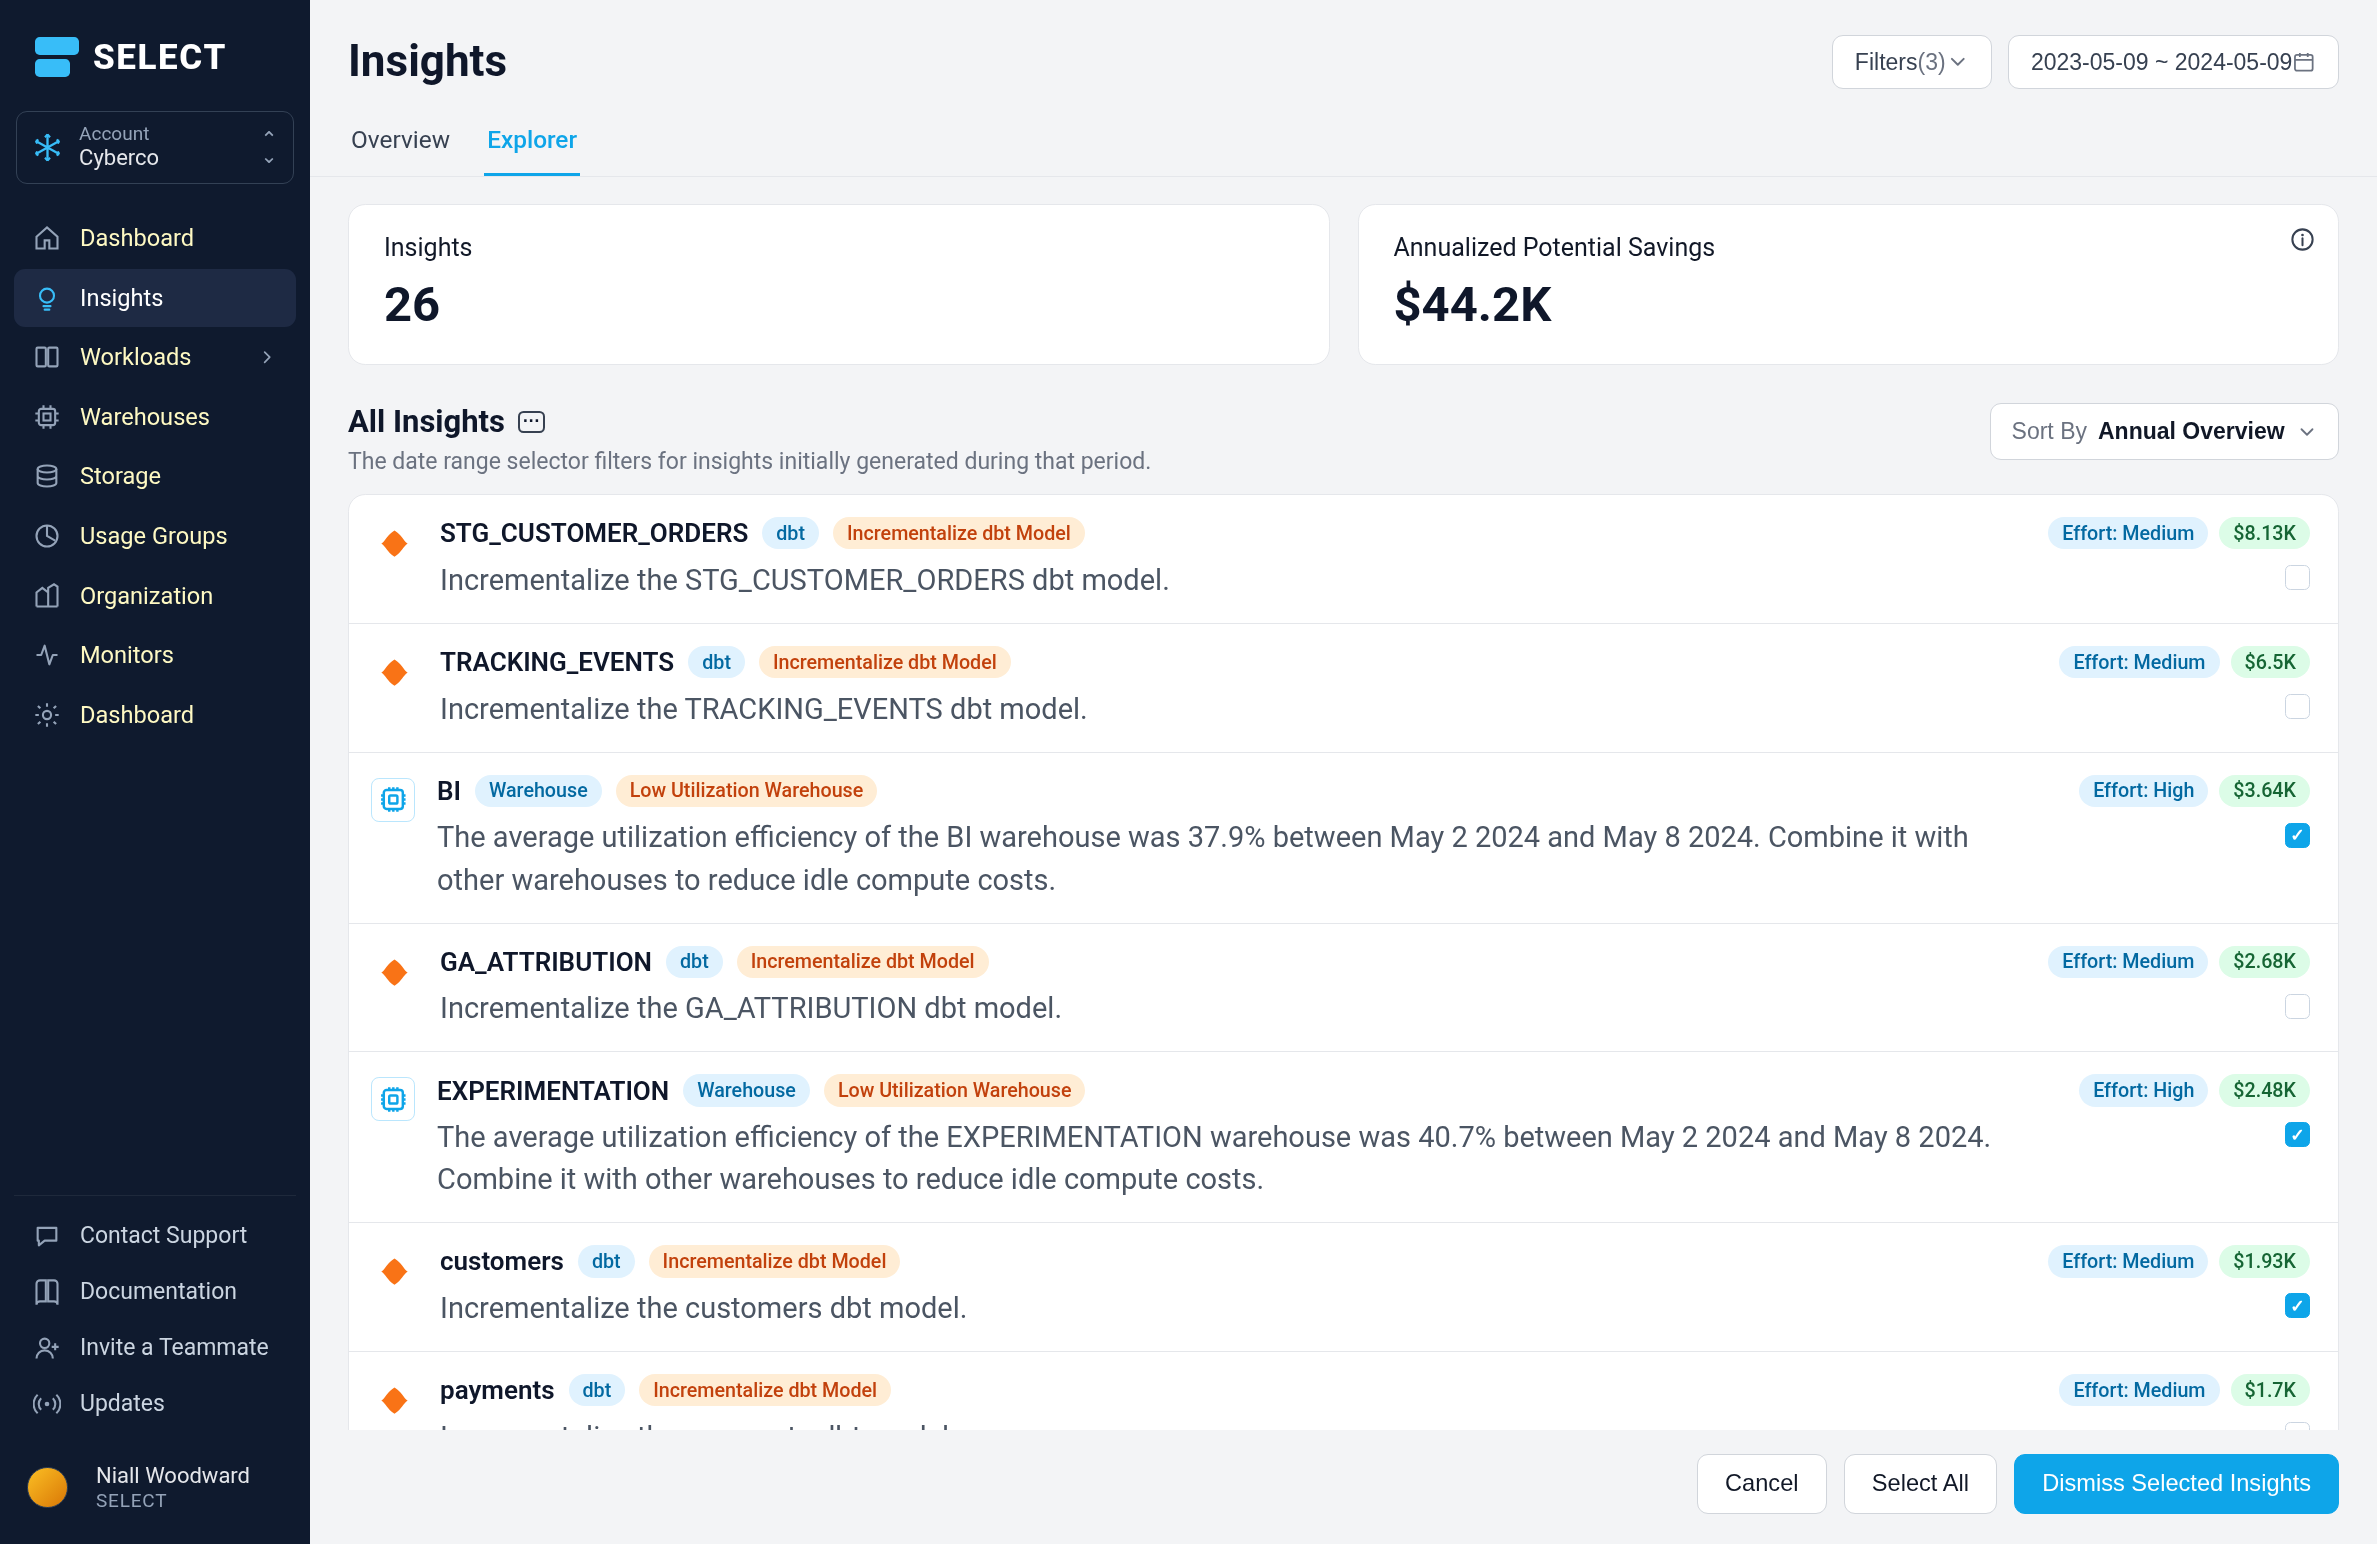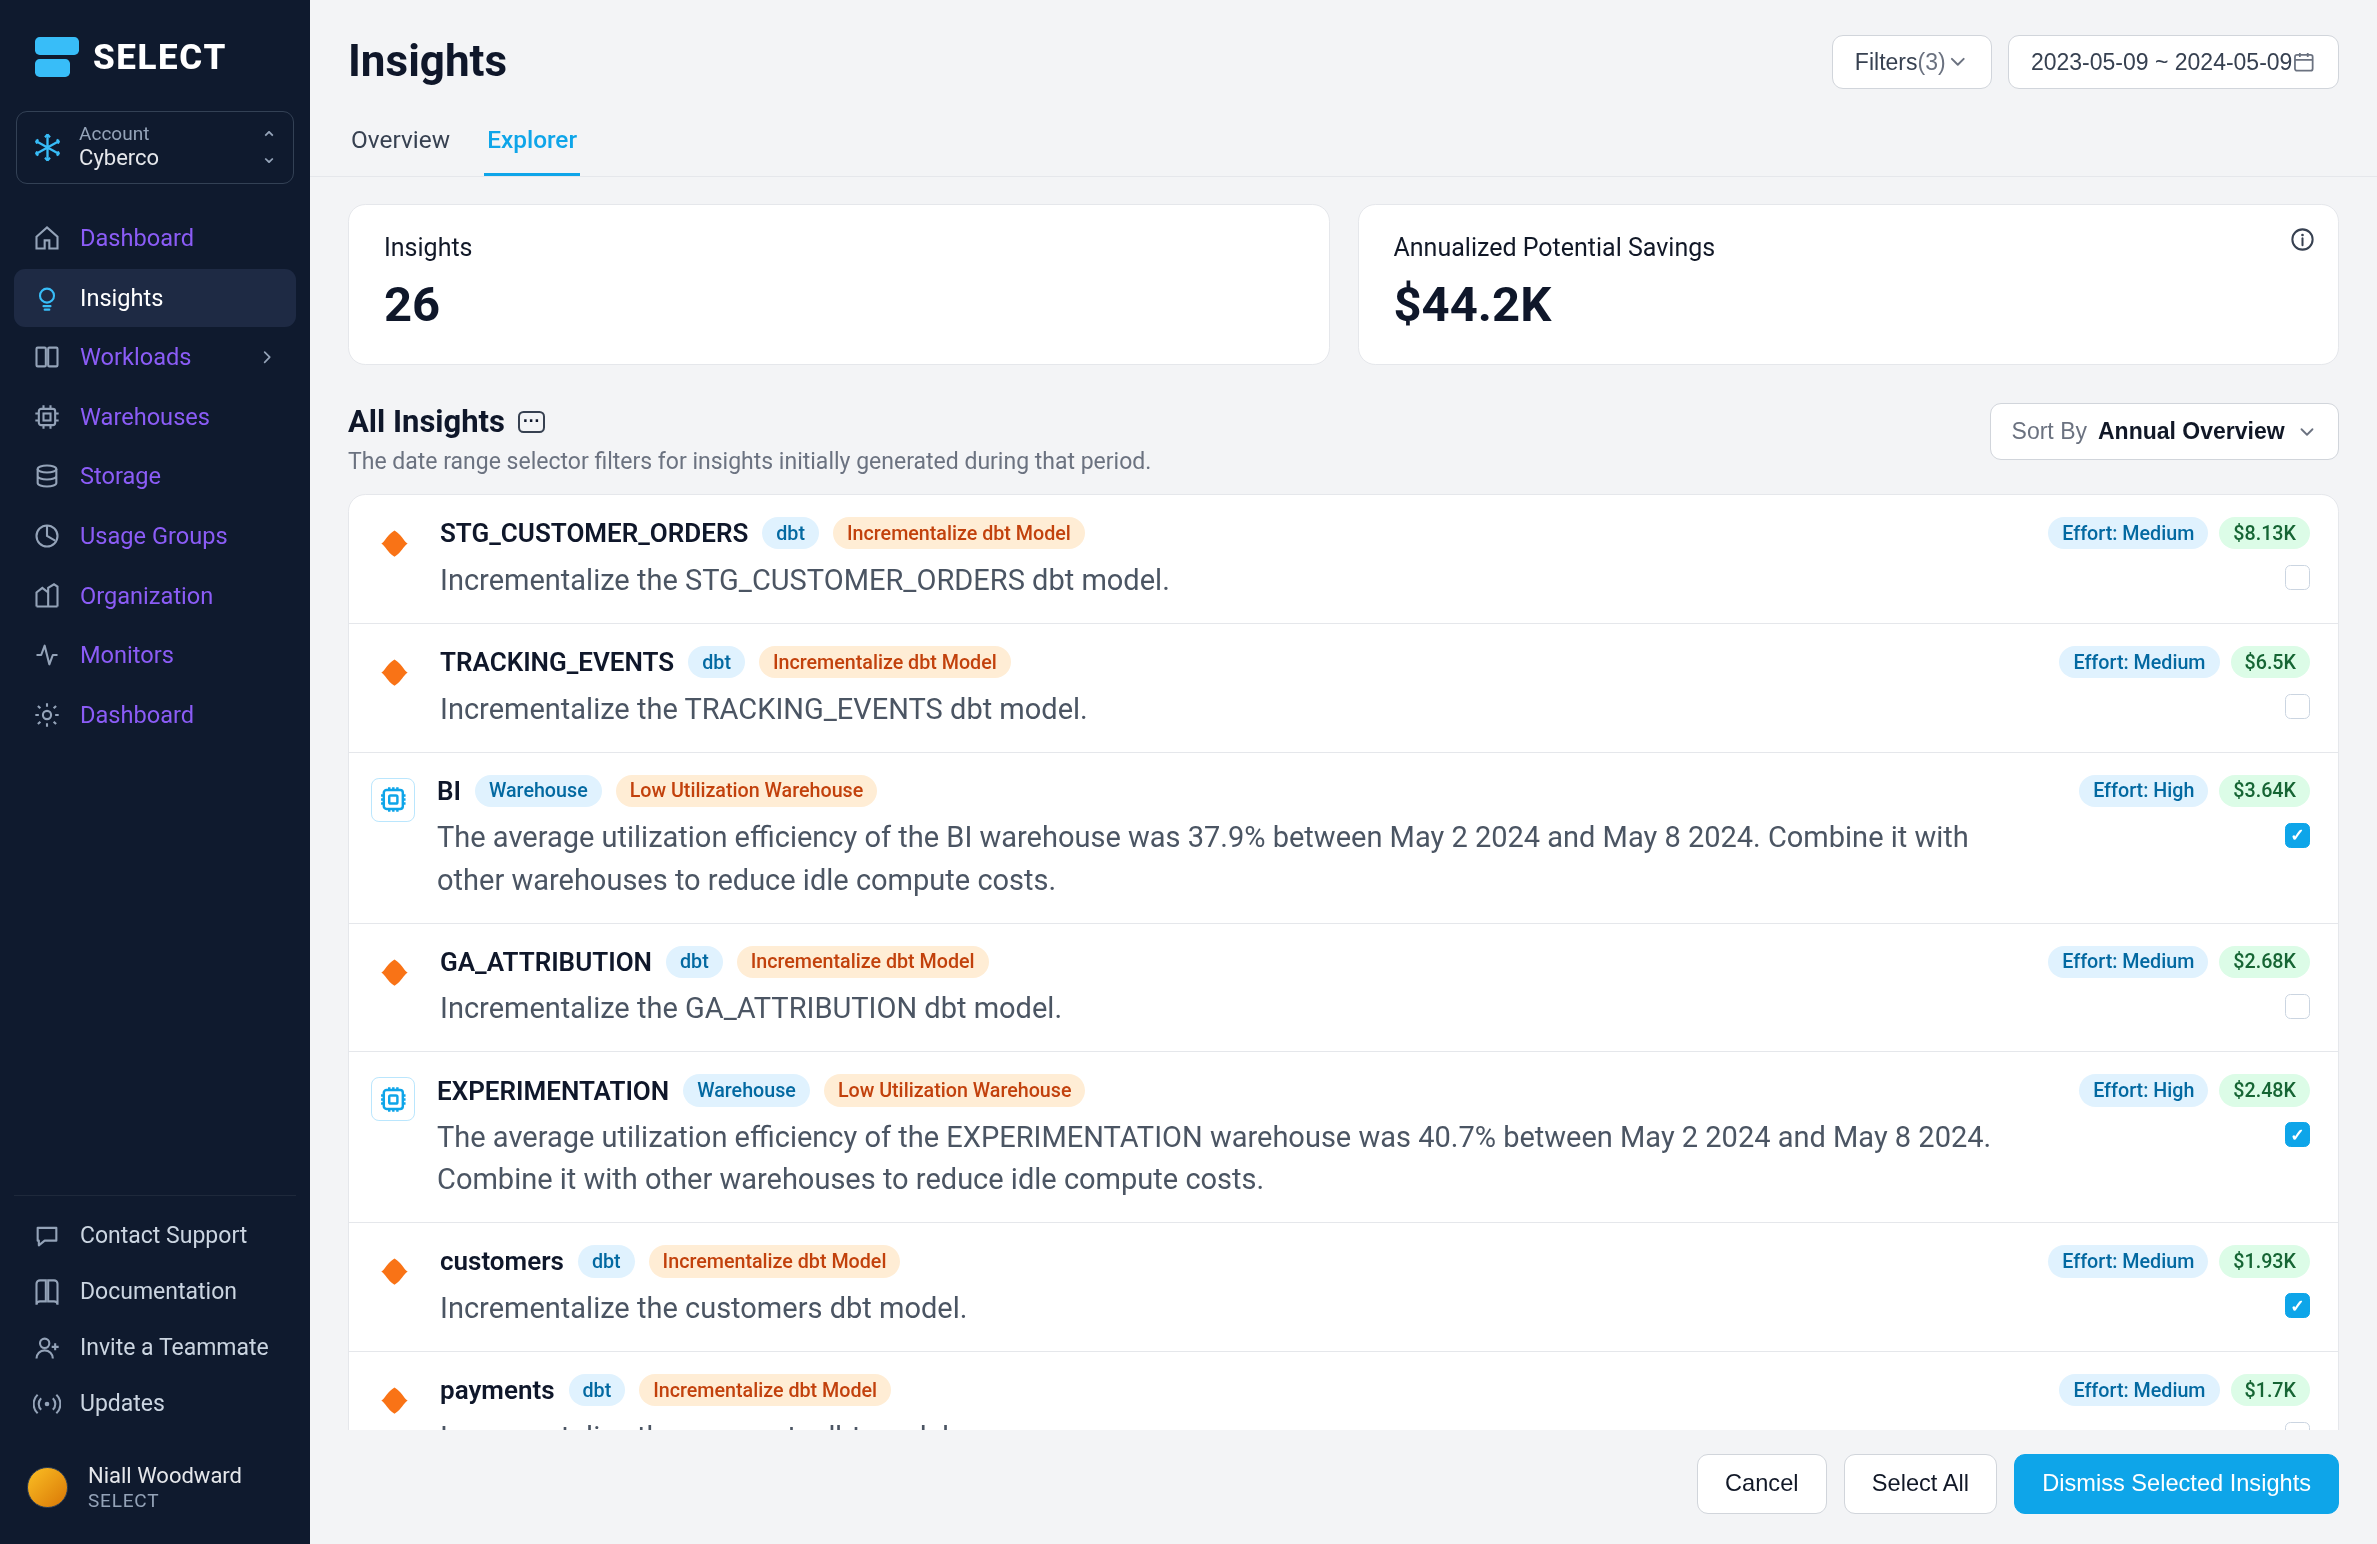--- a/index.html
+++ b/index.html
@@ -59,21 +59,21 @@
   .account-meta { flex: 1; display: flex; flex-direction: column; line-height: 1.2; }
   .account-meta .label { font-size: 19px; color: #94a3b8; }
   .account-meta .value { font-size: 22px; color: #e5e7eb; }
   .account-picker .chevrons { color: #94a3b8; font-size: 20.4px; line-height: 0.6; display: flex; flex-direction: column; gap: 4.7px; }
 
   .nav { padding: 6.3px 14px; display: flex; flex-direction: column; gap: 1.6px; }
   .nav-item {
     display: flex; align-items: center; gap: 19px;
     padding: 15px 19px;
     border-radius: 11px;
-    color: #8b5cf6;
+    color: #fef9c3;
     font-size: 23.6px;
     cursor: pointer;
   }
   .nav-item.active { background: #1e2a44; color: #fff; }
   .nav-item.active .nav-icon { color: #38bdf8; }
   .nav-icon { width: 28px; height: 28px; color: #94a3b8; flex-shrink: 0; }
   .nav-item .spacer { flex: 1; }
   .nav-item .chev { color: #94a3b8; }
 
   .sidebar-spacer { flex: 1; }
@@ -83,21 +83,21 @@
   .bottom-item {
     display: flex; align-items: center; gap: 19px;
     padding: 14px 19px;
     color: #cbd5e1;
     font-size: 23px;
     cursor: pointer;
   }
   .bottom-item .nav-icon { color: #94a3b8; }
 
   .user-row {
-    display: flex; align-items: center; gap: 20px;
+    display: flex; align-items: center; gap: 28px;
     padding: 20.4px 27px 31px 27px;
   }
   .avatar {
     width: 41px; height: 41px; border-radius: 50%;
     background: linear-gradient(135deg,#fbbf24,#d97706);
     border: 1.6px solid #334155;
     flex-shrink: 0;
   }
   .user-meta { display: flex; flex-direction: column; line-height: 1.25; }
   .user-meta .name { color: #e5e7eb; font-size: 22px; }

